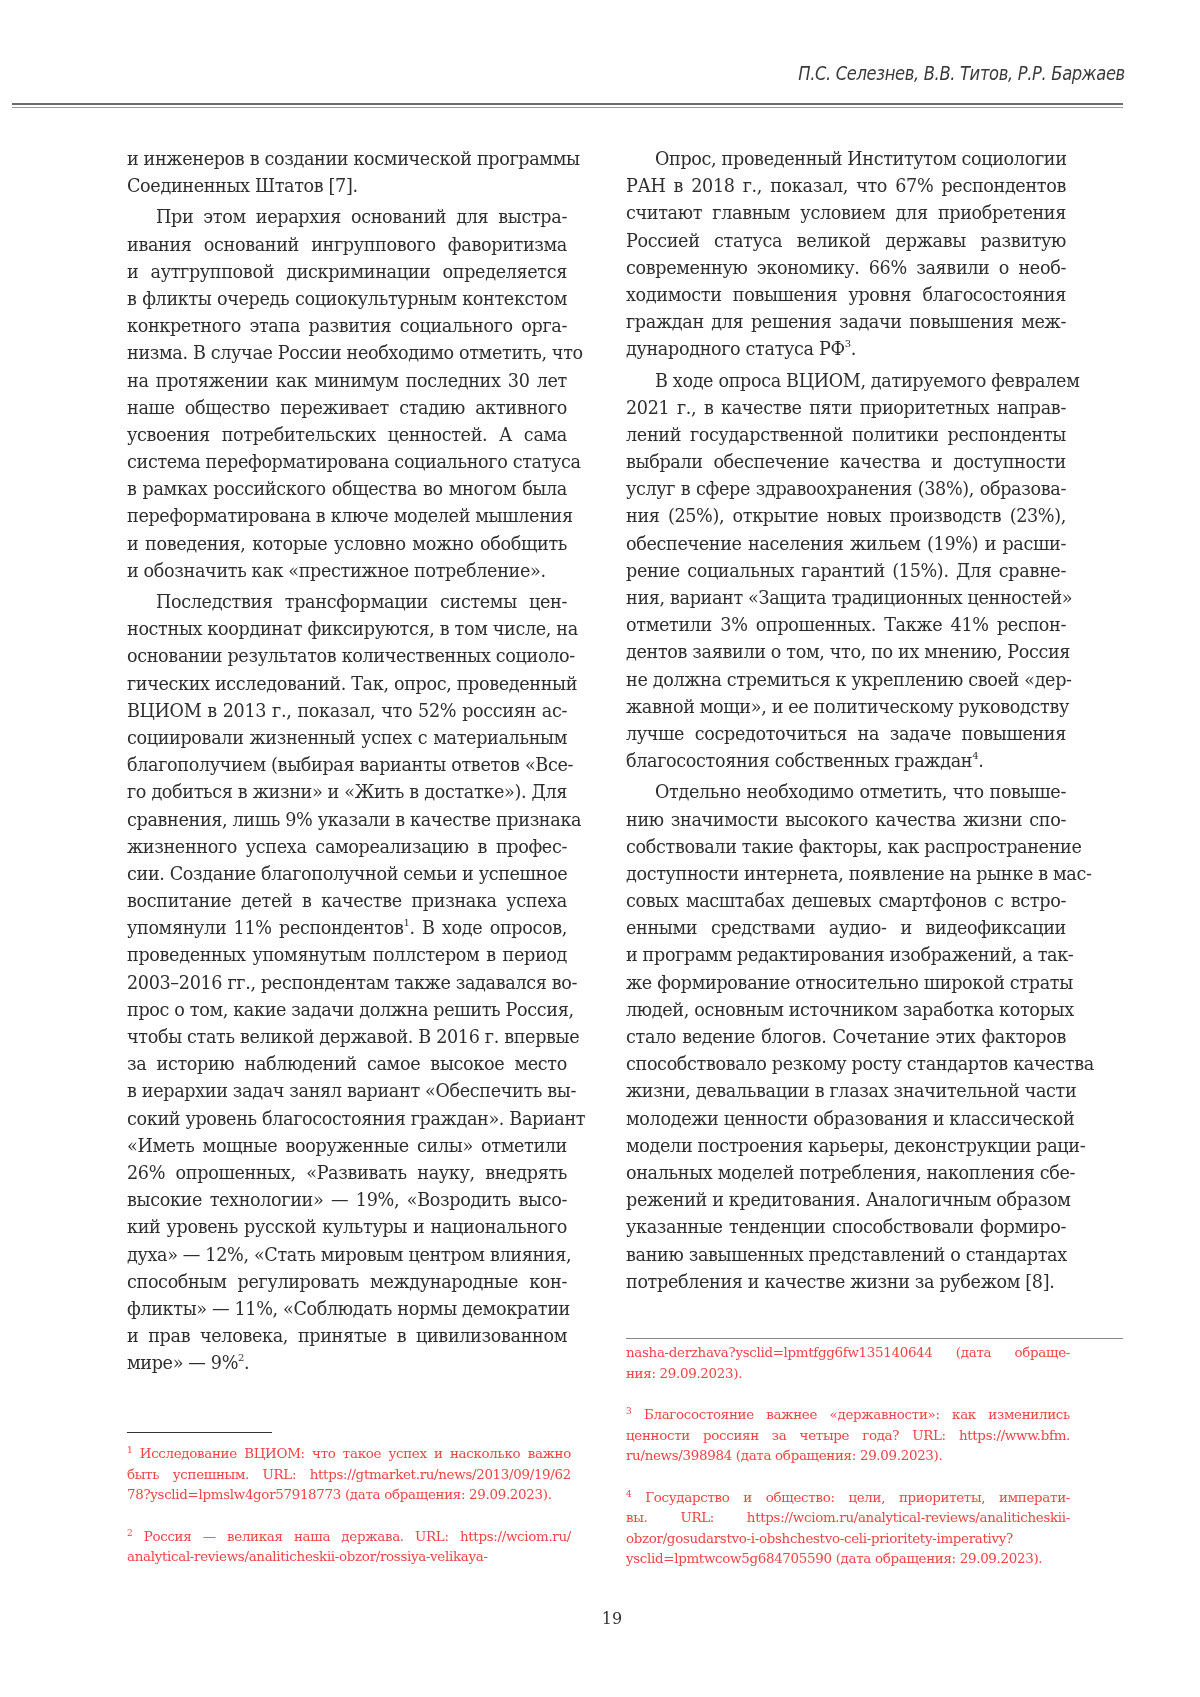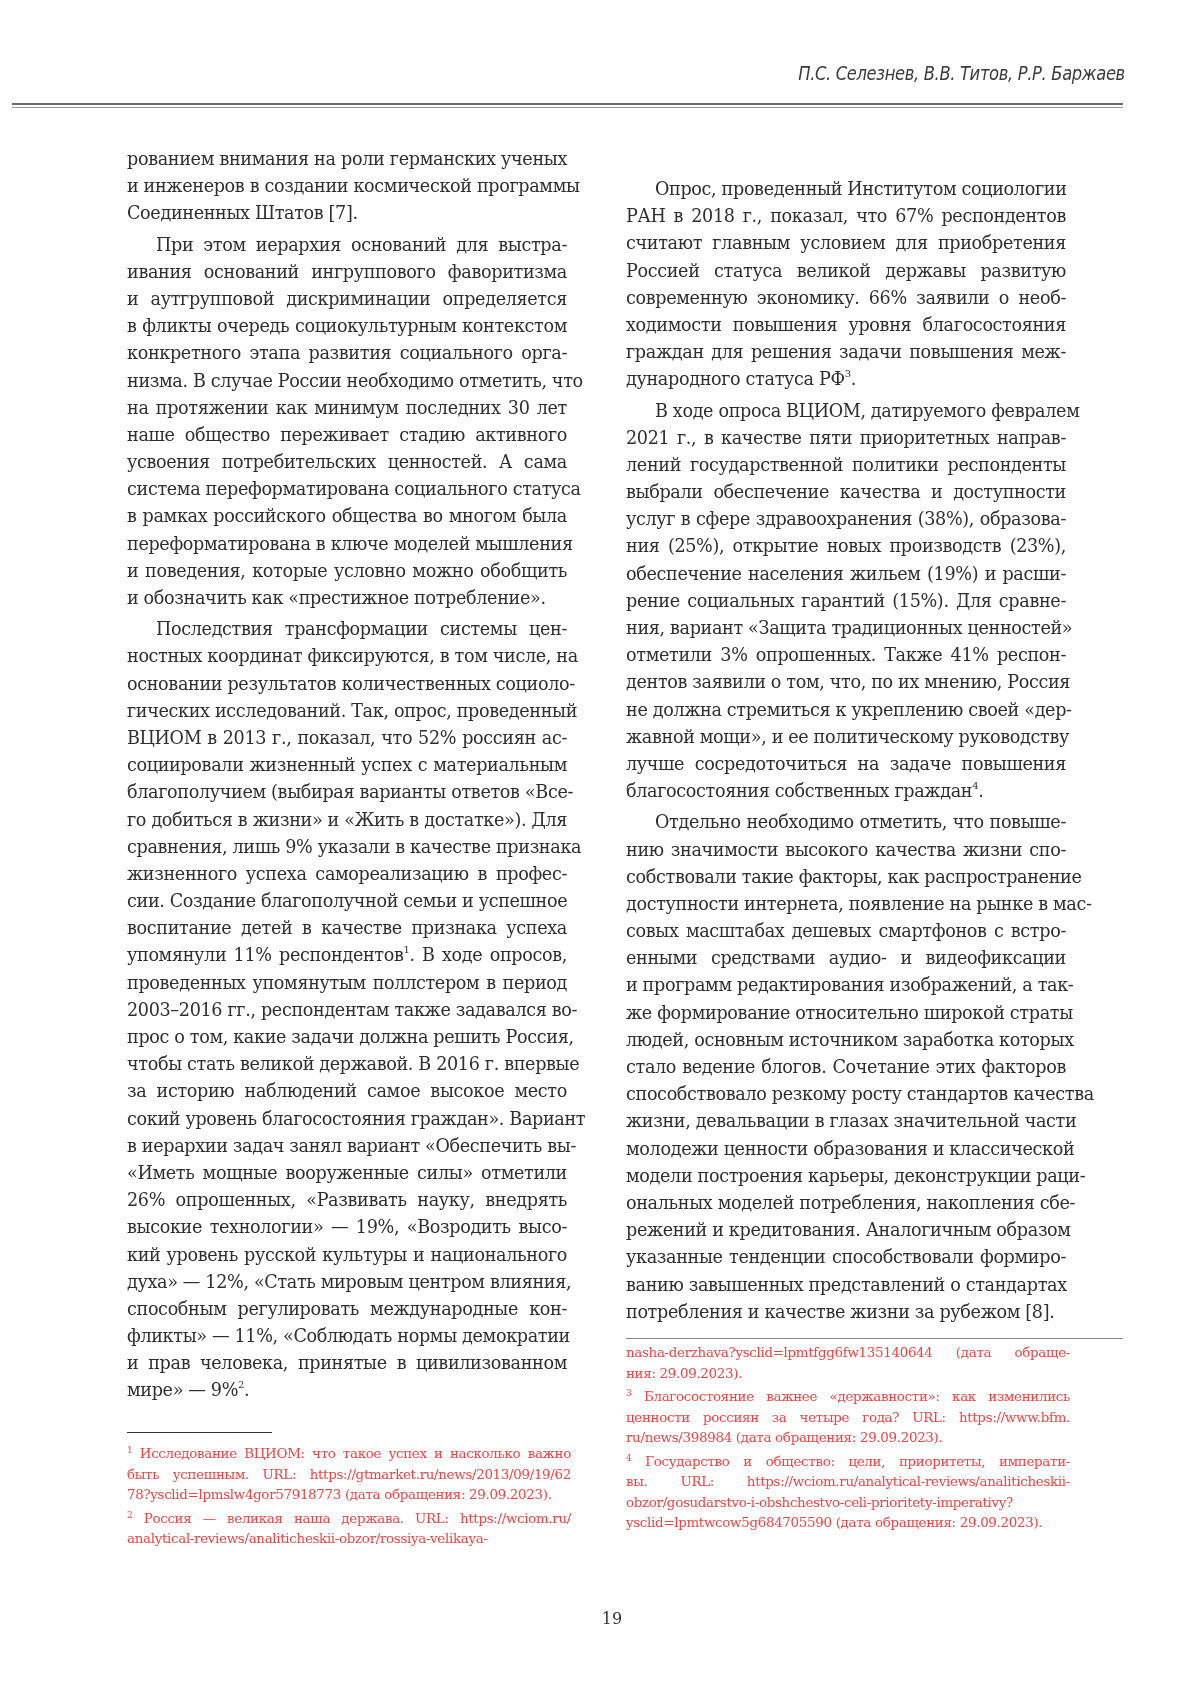--- a/index.html
+++ b/index.html
@@ -12,21 +12,21 @@
     font-size: 19px; color: #3a3a3a; letter-spacing: -0.4px;
     transform: scaleX(0.86); transform-origin: right center; white-space: nowrap;
   }
   .head-rule {
     position: absolute; left: 0; top: 103px; width: 1111px; height: 5px;
     border-top: 2px solid #6b6b6b; border-bottom: 1px solid #9a9a9a; box-sizing: border-box;
   }
 
   .col { position: absolute; top: 146px; width: 440px; }
   .col-left { left: 115px; }
-  .col-right { left: 614px; margin-top: 30px; }
+  .col-right { left: 614px; }
 
   .body-line {
     font-family: "DejaVu Serif", serif; font-size: 17.6px;
     line-height: 27.2px; height: 27.2px; white-space: nowrap;
     text-align: justify; text-align-last: justify; letter-spacing: -0.35px;
     color: #2e2e2e; overflow: visible;
   }
   .body-line.indent { text-indent: 29px; }
   .body-line.last { text-align-last: left; }
   .body-line.gap { margin-top: 4px; }
@@ -38,37 +38,36 @@
 
   .fn-block { position: absolute; width: 444px; }
   .fn-left { left: 115px; top: 1444px; }
   .fn-right { left: 614px; top: 1343px; }
   .fn-line {
     font-family: "DejaVu Serif", serif; font-size: 13.4px;
     line-height: 20.5px; height: 20.5px; white-space: nowrap;
     text-align: justify; text-align-last: justify; letter-spacing: -0.3px; color: #ef4444;
   }
   .fn-line.last { text-align-last: left; }
-  .fn-line.gap { margin-top: 3px; }
+  .fn-line.gap { margin-top: 21px; }
   .fn-line sup { font-size: 9px; vertical-align: 5px; line-height: 0; }
 
   .page-number {
     position: absolute; left: 0; width: 1200px; top: 1609px; text-align: center;
     font-family: "DejaVu Serif", serif; font-size: 16px; color: #333;
   }
 </style>
 </head>
 <body>
 
 <div class="page">
   <div class="running-head">П.С. Селезнев, В.В. Титов, Р.Р. Баржаев</div>
   <div class="head-rule"></div>
 
   <div class="col col-left" id="col-left">
-      <div class="body-line"><span>рованием внимания на роли германских ученых</span></div>
       <div class="body-line"><span>и инженеров в создании космической программы</span></div>
       <div class="body-line last"><span>Соединенных Штатов [7].</span></div>
       <div class="body-line indent gap"><span>При этом иерархия оснований для выстра-</span></div>
       <div class="body-line"><span>ивания оснований ингруппового фаворитизма</span></div>
       <div class="body-line"><span>и аутгрупповой дискриминации определяется</span></div>
       <div class="body-line"><span>в фликты очередь социокультурным контекстом</span></div>
       <div class="body-line"><span>конкретного этапа развития социального орга-</span></div>
       <div class="body-line"><span>низма. В случае России необходимо отметить, что</span></div>
       <div class="body-line"><span>на протяжении как минимум последних 30 лет</span></div>
       <div class="body-line"><span>наше общество переживает стадию активного</span></div>
@@ -89,22 +88,22 @@
       <div class="body-line"><span>сравнения, лишь 9% указали в качестве признака</span></div>
       <div class="body-line"><span>жизненного успеха самореализацию в профес-</span></div>
       <div class="body-line"><span>сии. Создание благополучной семьи и успешное</span></div>
       <div class="body-line"><span>воспитание детей в качестве признака успеха</span></div>
       <div class="body-line"><span>упомянули 11% респондентов</span><sup class="fn">1</sup><span>. В ходе опросов,</span></div>
       <div class="body-line"><span>проведенных упомянутым поллстером в период</span></div>
       <div class="body-line"><span>2003–2016 гг., респондентам также задавался во-</span></div>
       <div class="body-line"><span>прос о том, какие задачи должна решить Россия,</span></div>
       <div class="body-line"><span>чтобы стать великой державой. В 2016 г. впервые</span></div>
       <div class="body-line"><span>за историю наблюдений самое высокое место</span></div>
+      <div class="body-line"><span>в иерархии задач занял вариант «Обеспечить вы-</span></div>
       <div class="body-line"><span>сокий уровень благосостояния граждан». Вариант</span></div>
-      <div class="body-line"><span>в иерархии задач занял вариант «Обеспечить вы-</span></div>
       <div class="body-line"><span>«Иметь мощные вооруженные силы» отметили</span></div>
       <div class="body-line"><span>26% опрошенных, «Развивать науку, внедрять</span></div>
       <div class="body-line"><span>высокие технологии» — 19%, «Возродить высо-</span></div>
       <div class="body-line"><span>кий уровень русской культуры и национального</span></div>
       <div class="body-line"><span>духа» — 12%, «Стать мировым центром влияния,</span></div>
       <div class="body-line"><span>способным регулировать международные кон-</span></div>
       <div class="body-line"><span>фликты» — 11%, «Соблюдать нормы демократии</span></div>
       <div class="body-line"><span>и прав человека, принятые в цивилизованном</span></div>
       <div class="body-line last"><span>мире» — 9%</span><sup class="fn">2</sup><span>.</span></div>
     </div>

